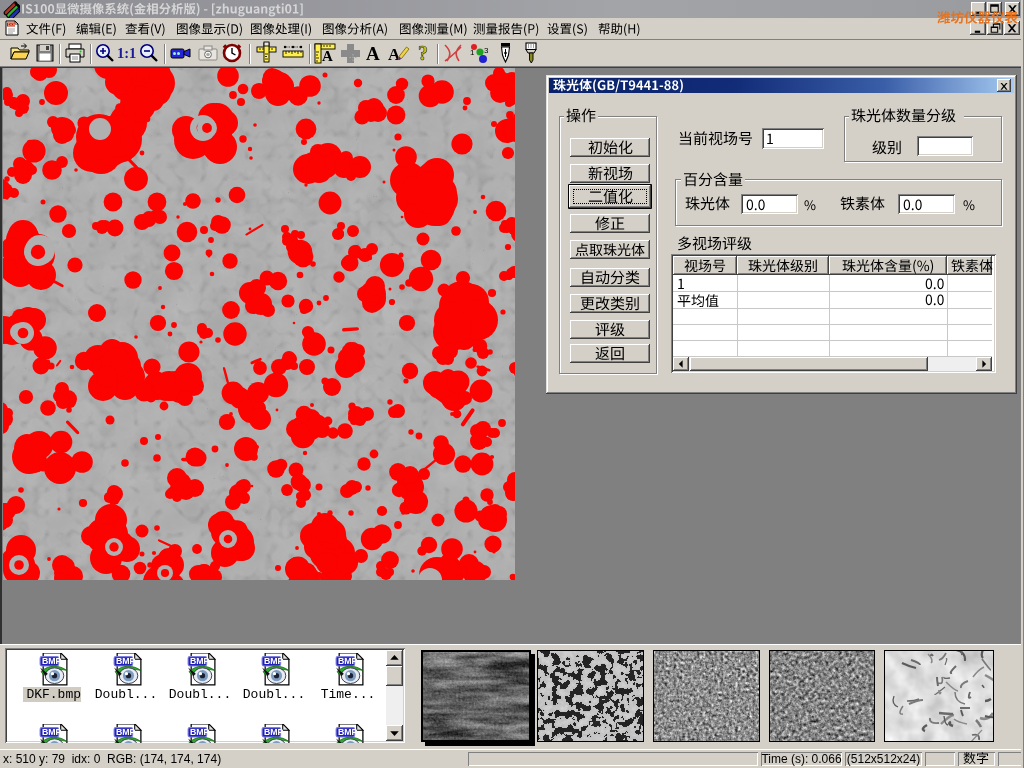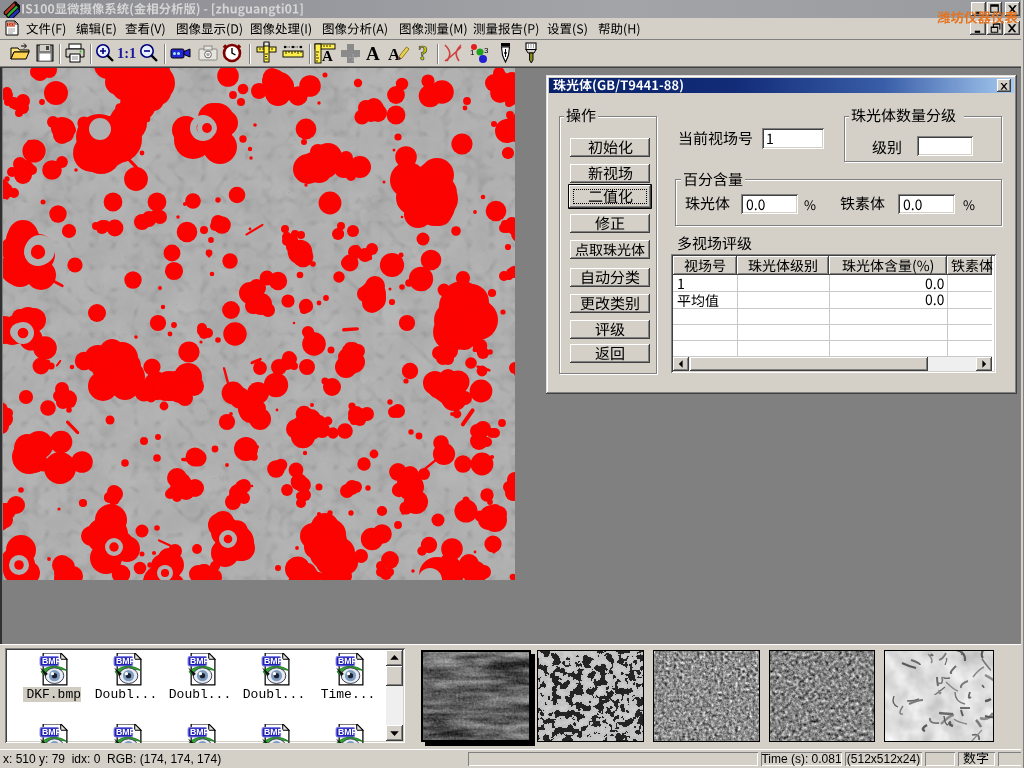--- a/index.html
+++ b/index.html
@@ -1439,21 +1439,21 @@
       <path d="M98 80 Q97 81 87 92" stroke="#8a8a8a" stroke-width="1.3" fill="none"></path>
       <path d="M53 27 Q53 31 54 36" stroke="#6a6a6a" stroke-width="2.0" fill="none"></path>
       <path d="M70 69 Q73 72 83 74" stroke="#8a8a8a" stroke-width="1.5" fill="none"></path>
       <path d="M99 8 Q96 5 100 -2" stroke="#5a5a5a" stroke-width="2.2" fill="none"></path>
     </g>
     <rect x="0.5" y="0.5" width="109" height="91" fill="none" stroke="#000" stroke-width="1"></rect>
   </svg>
 <div class="abs " style="left:0px;top:749px;width:1024px;height:19px;background:#d4d0c8;border-top:1px solid #fff"></div>
 <div class="abs" style="left:3px;top:752px;font:12px 'Liberation Sans',sans-serif;color:#000">x: 510 y: 79&nbsp; idx: 0&nbsp; RGB: (174, 174, 174)</div>
 <div class="abs sunk1" style="left:468px;top:752px;width:290px;height:14px;background:#d4d0c8;font:12px 'Liberation Sans',sans-serif;text-align:center;line-height:14px"></div>
-<div class="abs sunk1" style="left:761px;top:752px;width:81px;height:14px;background:#d4d0c8;font:12px 'Liberation Sans',sans-serif;text-align:center;line-height:14px">Time (s): 0.081</div>
+<div class="abs sunk1" style="left:761px;top:752px;width:81px;height:14px;background:#d4d0c8;font:12px 'Liberation Sans',sans-serif;text-align:center;line-height:14px">Time (s): 0.066</div>
 <div class="abs sunk1" style="left:845px;top:752px;width:77px;height:14px;background:#d4d0c8;font:12px 'Liberation Sans',sans-serif;text-align:center;line-height:14px">(512x512x24)</div>
 <div class="abs sunk1" style="left:925px;top:752px;width:30px;height:14px;background:#d4d0c8;font:12px 'Liberation Sans',sans-serif;text-align:center;line-height:14px"></div>
 <div class="abs sunk1" style="left:998px;top:752px;width:24px;height:14px;background:#d4d0c8;font:12px 'Liberation Sans',sans-serif;text-align:center;line-height:14px"></div>
 <div class="abs sunk1" style="left:958px;top:752px;width:37px;height:14px"></div>
 <svg style="position:absolute;left:963px;top:750.0px;width:28px;height:17px;overflow:visible" viewBox="0 -13.0 28 17">
     <path d="M5.8 -10.7C5.5 -10.2 5.1 -9.4 4.8 -8.9L5.4 -8.6C5.8 -9.1 6.2 -9.7 6.6 -10.3ZM1.1 -10.3C1.5 -9.8 1.8 -9 1.9 -8.6L2.7 -8.9C2.6 -9.4 2.2 -10.1 1.9 -10.6ZM5.3 -3.4C5 -2.7 4.6 -2.1 4.1 -1.6C3.6 -1.9 3.1 -2.1 2.6 -2.3C2.8 -2.7 3 -3 3.2 -3.4ZM1.4 -2C2.1 -1.7 2.8 -1.4 3.4 -1.1C2.6 -0.5 1.6 -0.1 0.5 0.2C0.7 0.4 0.9 0.7 1 0.9C2.2 0.6 3.3 0.1 4.2 -0.7C4.7 -0.4 5.1 -0.1 5.4 0.1L6 -0.6C5.7 -0.8 5.3 -1 4.9 -1.2C5.6 -2 6.1 -2.9 6.4 -4L5.9 -4.2L5.7 -4.2H3.6L3.9 -4.9L3 -5C2.9 -4.8 2.8 -4.5 2.7 -4.2H0.9V-3.4H2.3C2 -2.9 1.7 -2.4 1.4 -2ZM3.3 -10.9V-8.5H0.7V-7.7H3C2.4 -6.9 1.4 -6 0.5 -5.7C0.7 -5.5 0.9 -5.1 1 -4.9C1.8 -5.3 2.7 -6.1 3.3 -6.8V-5.3H4.3V-7C4.9 -6.6 5.7 -6 6 -5.7L6.5 -6.4C6.2 -6.6 5.1 -7.3 4.4 -7.7H6.9V-8.5H4.3V-10.9ZM8.2 -10.8C7.9 -8.5 7.3 -6.3 6.3 -5C6.5 -4.8 6.8 -4.5 7 -4.4C7.3 -4.9 7.6 -5.4 7.9 -6.1C8.2 -4.8 8.5 -3.6 9 -2.6C8.3 -1.4 7.3 -0.4 5.9 0.3C6 0.5 6.3 0.9 6.4 1.1C7.7 0.4 8.7 -0.5 9.5 -1.7C10.2 -0.6 11 0.3 12 0.9C12.1 0.7 12.4 0.3 12.6 0.2C11.5 -0.4 10.7 -1.4 10 -2.6C10.7 -3.9 11.2 -5.5 11.4 -7.5H12.3V-8.4H8.6C8.8 -9.1 9 -9.9 9.1 -10.7ZM10.5 -7.5C10.3 -6 10 -4.7 9.5 -3.6C9 -4.8 8.7 -6.1 8.4 -7.5Z M19 -4.7V-3.9H13.9V-3H19V-0.2C19 0 18.9 0.1 18.7 0.1C18.4 0.1 17.6 0.1 16.7 0.1C16.9 0.3 17.1 0.8 17.1 1C18.3 1 18.9 1 19.4 0.9C19.9 0.7 20 0.4 20 -0.2V-3H25.1V-3.9H20V-4.4C21.2 -5 22.3 -5.9 23.1 -6.7L22.5 -7.2L22.2 -7.2H16V-6.2H21.3C20.6 -5.7 19.7 -5.1 19 -4.7ZM18.5 -10.7C18.8 -10.4 19 -9.9 19.2 -9.6H14V-6.9H15V-8.6H24V-6.9H25V-9.6H20.3C20.1 -10 19.8 -10.6 19.5 -11Z" fill="#000"></path>
   </svg>
 <div class="abs " style="left:1021px;top:0px;width:2px;height:768px;background:#d4d0c8"></div>
 <div class="abs " style="left:1023px;top:0px;width:1px;height:768px;background:#808080"></div>
 <svg style="position:absolute;left:937px;top:8.5px;width:83px;height:18px;overflow:visible" viewBox="0 -13.5 83 18">

